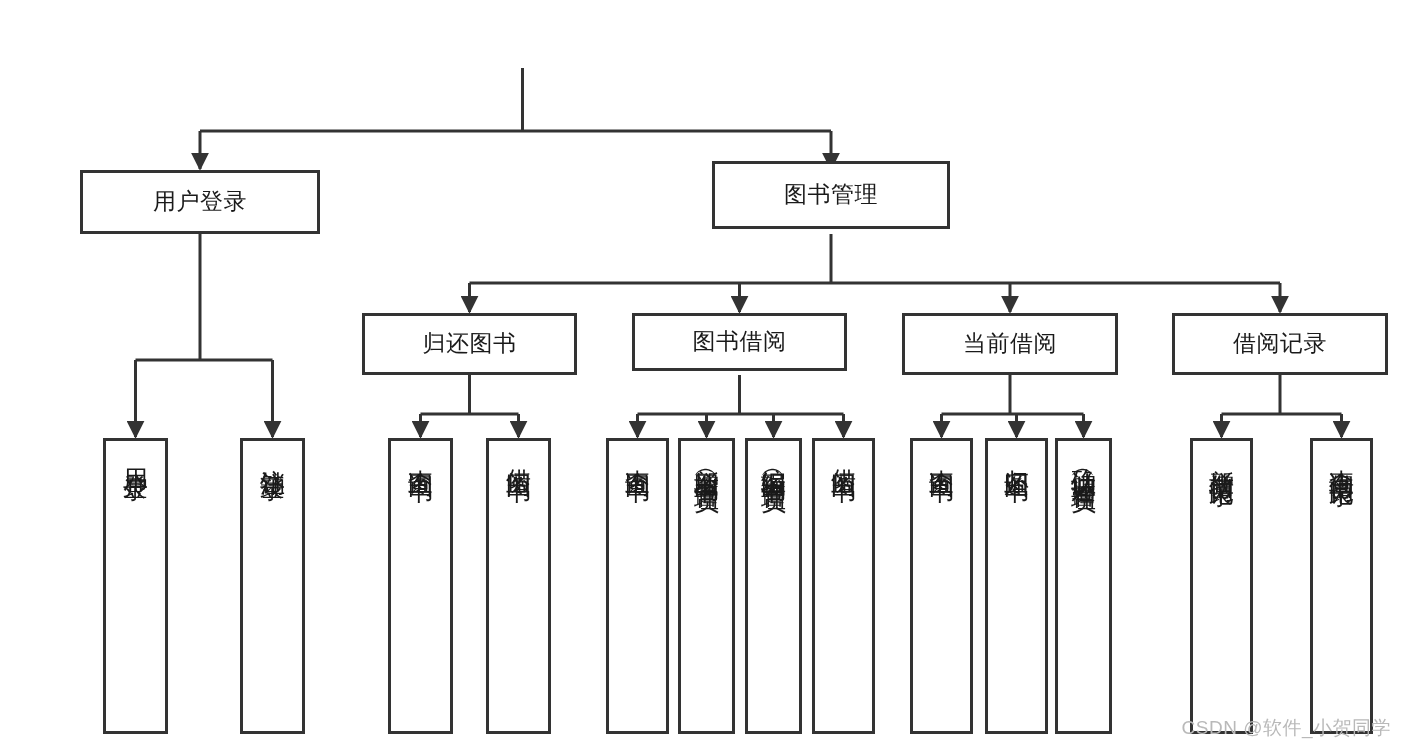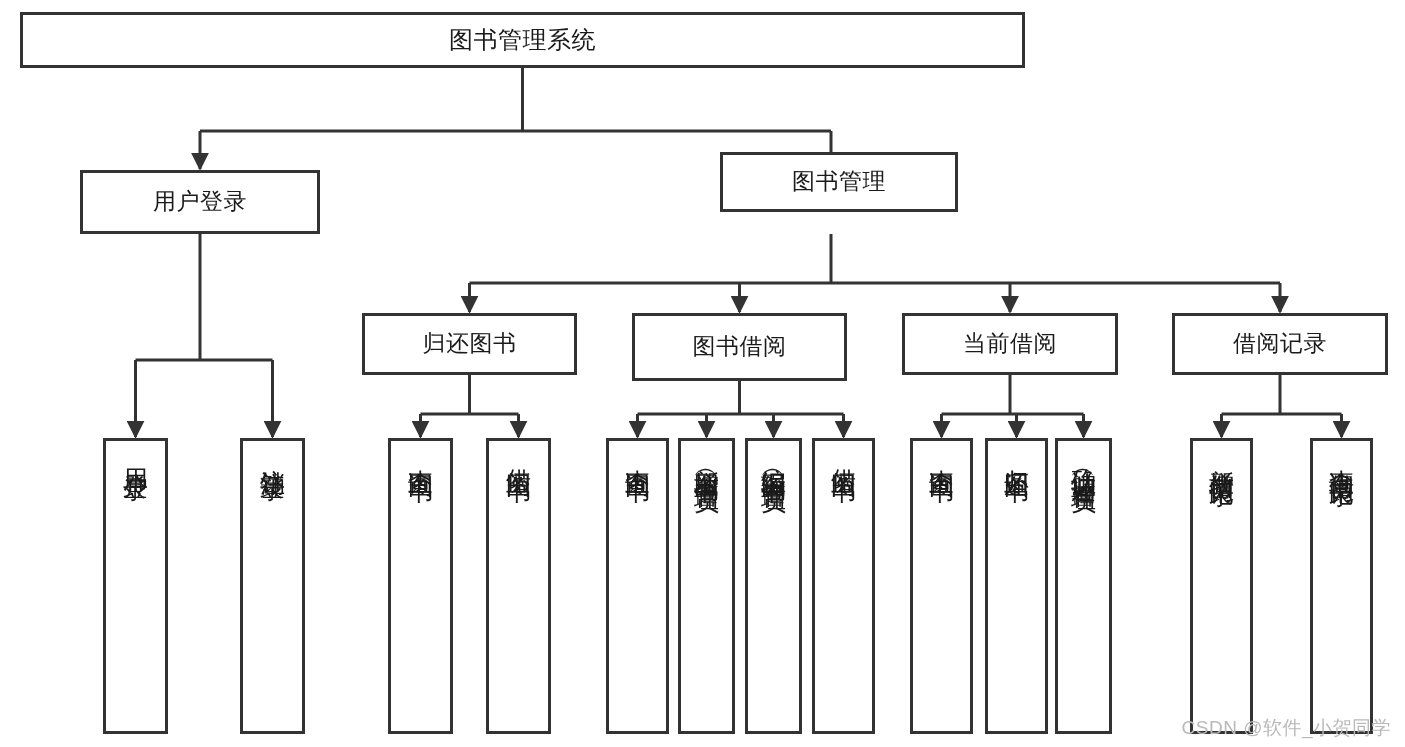--- a/index.html
+++ b/index.html
@@ -110,35 +110,32 @@
         <path d="M 941.5 414 L 941.5 437" marker-end="url(#arrow)"></path>
         <path d="M 1016.5 414 L 1016.5 437" marker-end="url(#arrow)"></path>
         <path d="M 1083.5 414 L 1083.5 437" marker-end="url(#arrow)"></path>
         <path d="M 1280 375 L 1280 414"></path>
         <path d="M 1221.5 414 L 1341.5 414"></path>
         <path d="M 1221.5 414 L 1221.5 437" marker-end="url(#arrow)"></path>
         <path d="M 1341.5 414 L 1341.5 437" marker-end="url(#arrow)"></path>
       </g>
   </svg>
 
-  <div class="node horizontal root" style="left: 20px; top: 12px; width: 1005px; height: 56px;">
-    <span class="node-label">图书管理系统</span>
-  </div>
 
   <div class="node horizontal" style="left: 80px; top: 170px; width: 240px; height: 64px;">
     <span class="node-label">用户登录</span>
   </div>
-  <div class="node horizontal" style="left: 712px; top: 152px; width: 238px; height: 60px; margin-left: 8px;">
+  <div class="node horizontal" style="left: 712px; top: 161px; width: 238px; height: 68px;">
     <span class="node-label">图书管理</span>
   </div>
 
   <div class="node horizontal" style="left: 362px; top: 313px; width: 215px; height: 62px;">
     <span class="node-label">归还图书</span>
   </div>
-  <div class="node horizontal" style="left: 632px; top: 313px; width: 215px; height: 68px;">
+  <div class="node horizontal" style="left: 632px; top: 313px; width: 215px; height: 58px;">
     <span class="node-label">图书借阅</span>
   </div>
   <div class="node horizontal" style="left: 1172px; top: 313px; width: 216px; height: 62px;">
     <span class="node-label">借阅记录</span>
   </div>
   <div class="node horizontal" style="left: 902px; top: 313px; width: 216px; height: 62px;">
     <span class="node-label">当前借阅</span>
   </div>
 
   <div class="node vertical" style="left: 103px; top: 438px; width: 65px; height: 296px;">

